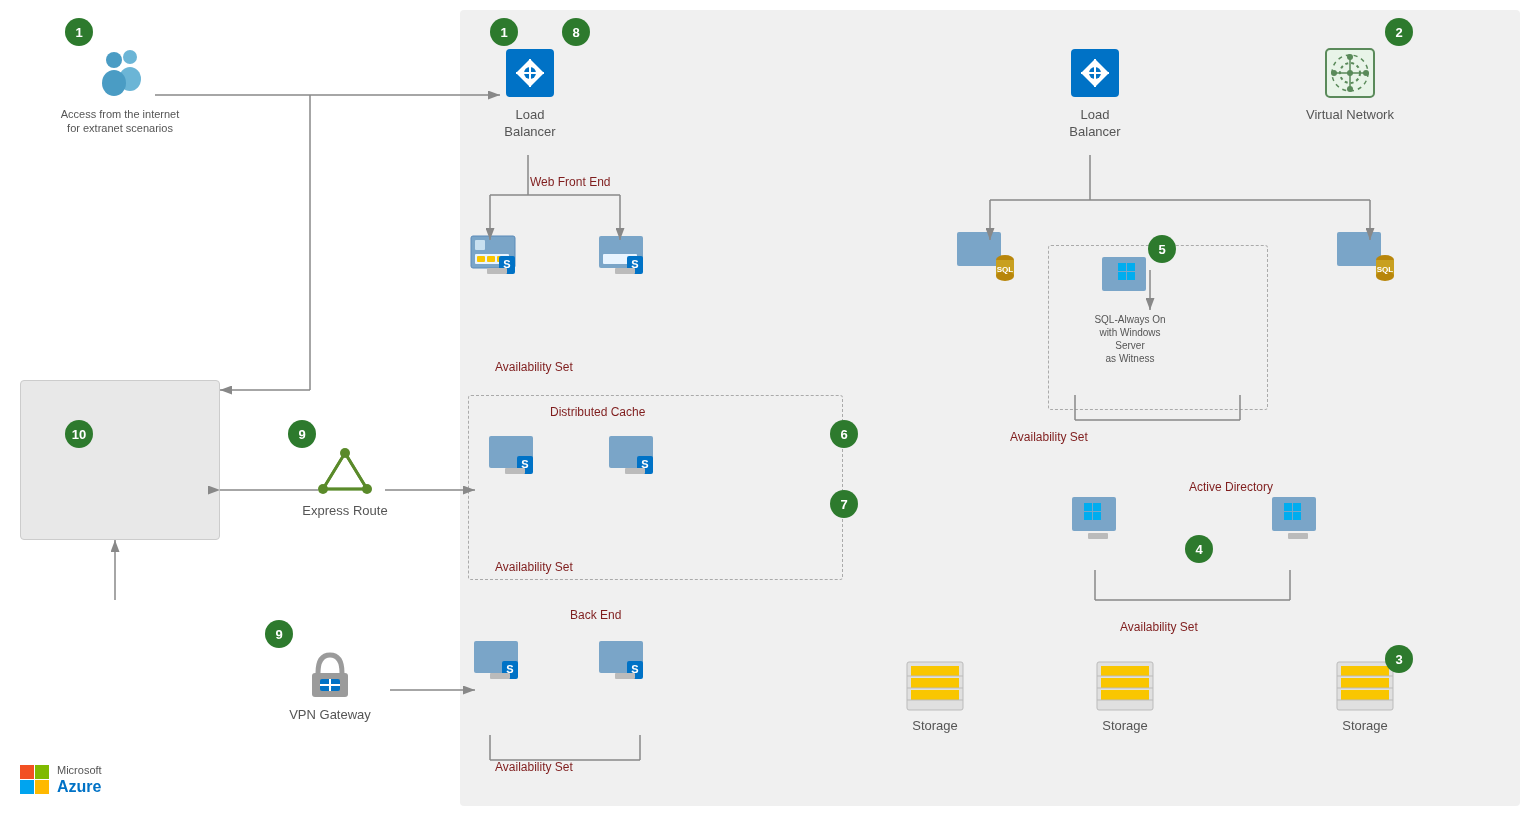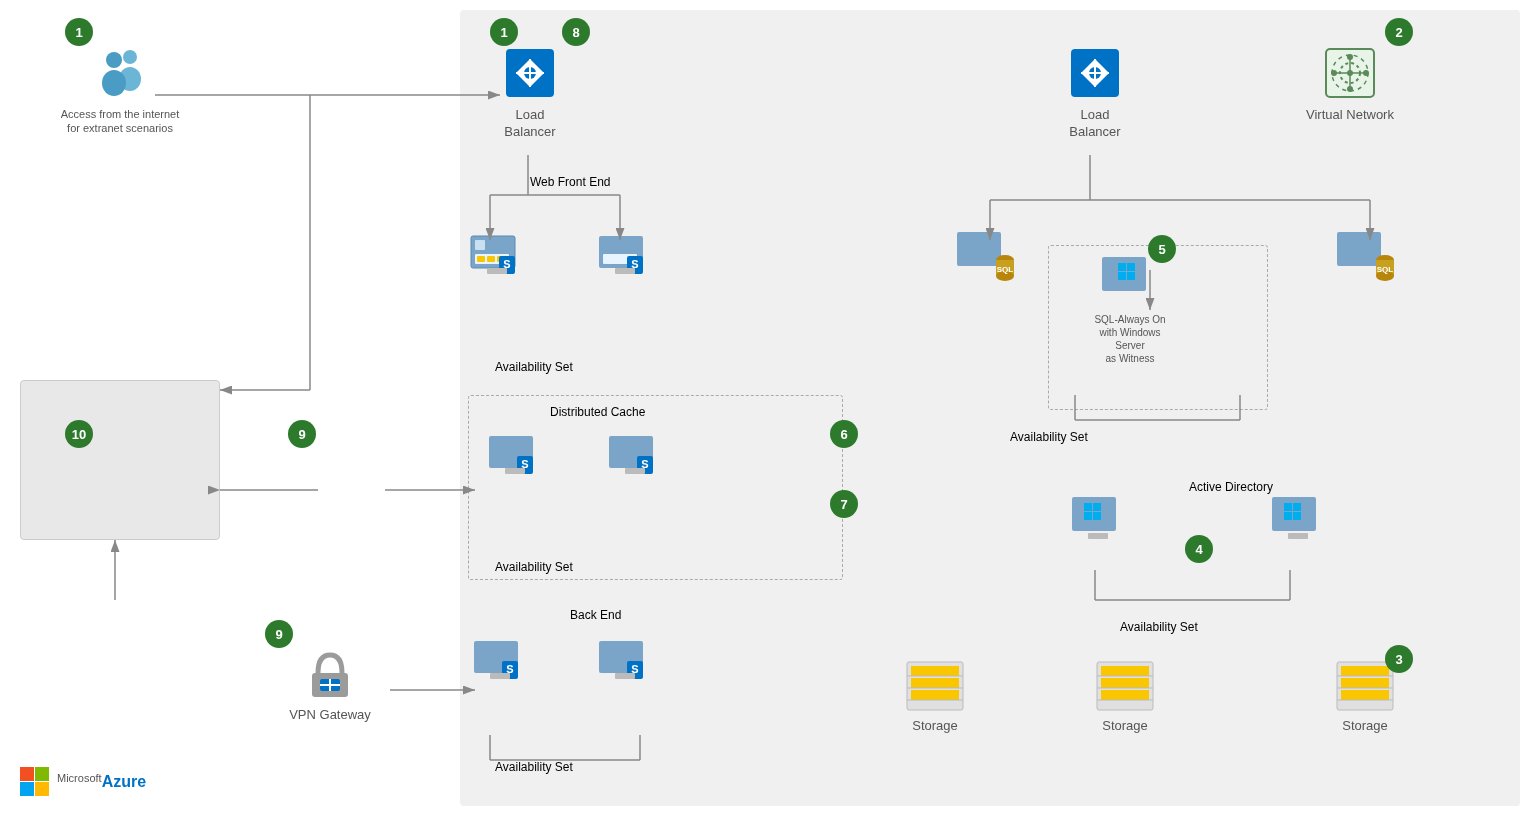--- a/index.html
+++ b/index.html
@@ -97,21 +97,21 @@
     .dashed-box {
       position: absolute;
       border: 1.5px dashed #aaa;
       border-radius: 3px;
     }
 
     
     .section-label {
       position: absolute;
       font-size: 12px;
-      color: #000000;
+      color: #7f1d1d;
     }
 
     
     .azure-logo {
       position: absolute;
       bottom: 20px;
       left: 20px;
       display: flex;
       align-items: center;
       gap: 8px;
@@ -124,21 +124,21 @@
       gap: 1px;
     }
 
     .sq-red { background: #f25022; }
     .sq-green { background: #7fba00; }
     .sq-blue { background: #00a4ef; }
     .sq-yellow { background: #ffb900; }
 
     .azure-text {
       display: flex;
-      flex-direction: row;
+      flex-direction: column;
       line-height: 1.2;
     }
     .azure-text .ms { font-size: 11px; color: #555; }
     .azure-text .az { font-size: 16px; font-weight: bold; color: #0072c6; }
   </style>
 </head>
 <body>
 
 <div class="diagram-container">
 
@@ -476,20 +476,33 @@
       <rect x="6" y="18" width="48" height="10" fill="#f9c600"></rect>
       <rect x="6" y="30" width="48" height="10" fill="#f9c600"></rect>
       <line x1="2" y1="16" x2="58" y2="16" stroke="#bbb" stroke-width="1"></line>
       <line x1="2" y1="28" x2="58" y2="28" stroke="#bbb" stroke-width="1"></line>
       <line x1="2" y1="40" x2="58" y2="40" stroke="#bbb" stroke-width="1"></line>
     </svg>
     <div class="icon-label">Storage</div>
   </div>
 
 
+  <div class="icon-container" style="left:295px; top:445px; width:100px;">
+    <svg width="60" height="52" viewBox="0 0 60 52">
+
+      <polygon points="30,8 8,44 52,44" fill="none" stroke="#5a8a2a" stroke-width="3"></polygon>
+      <circle cx="30" cy="8" r="5" fill="#5a8a2a"></circle>
+      <circle cx="8" cy="44" r="5" fill="#5a8a2a"></circle>
+      <circle cx="52" cy="44" r="5" fill="#5a8a2a"></circle>
+      <line x1="30" y1="8" x2="8" y2="44" stroke="#5a8a2a" stroke-width="2.5"></line>
+      <line x1="8" y1="44" x2="52" y2="44" stroke="#5a8a2a" stroke-width="2.5"></line>
+      <line x1="30" y1="8" x2="52" y2="44" stroke="#5a8a2a" stroke-width="2.5"></line>
+    </svg>
+    <div class="icon-label">Express Route</div>
+  </div>
 
   <div class="icon-container" style="left:275px; top:645px; width:110px;">
     <svg width="60" height="56" viewBox="0 0 60 56">
 
       <rect x="12" y="28" width="36" height="24" rx="3" fill="#9b9b9b"></rect>
       <path d="M18 28 Q18 10 30 10 Q42 10 42 28" fill="none" stroke="#9b9b9b" stroke-width="5"></path>
 
       <rect x="20" y="34" width="20" height="12" rx="2" fill="#0072c6"></rect>
       <line x1="30" y1="34" x2="30" y2="46" stroke="white" stroke-width="2"></line>
       <line x1="20" y1="40" x2="40" y2="40" stroke="white" stroke-width="2"></line>

